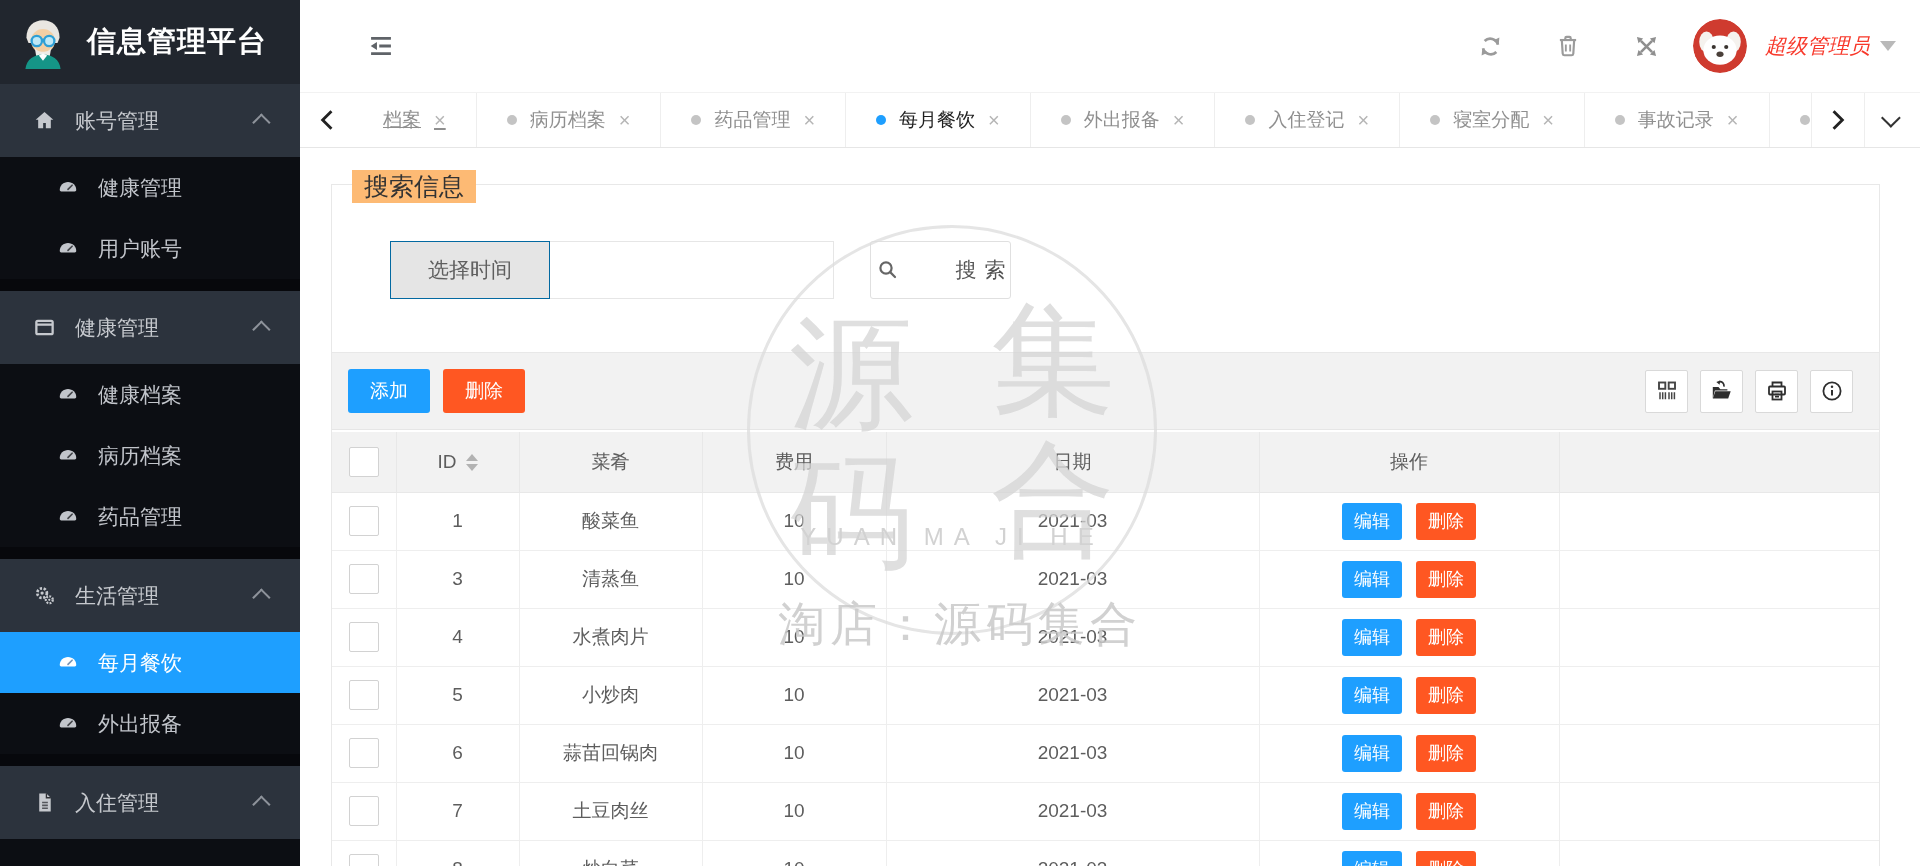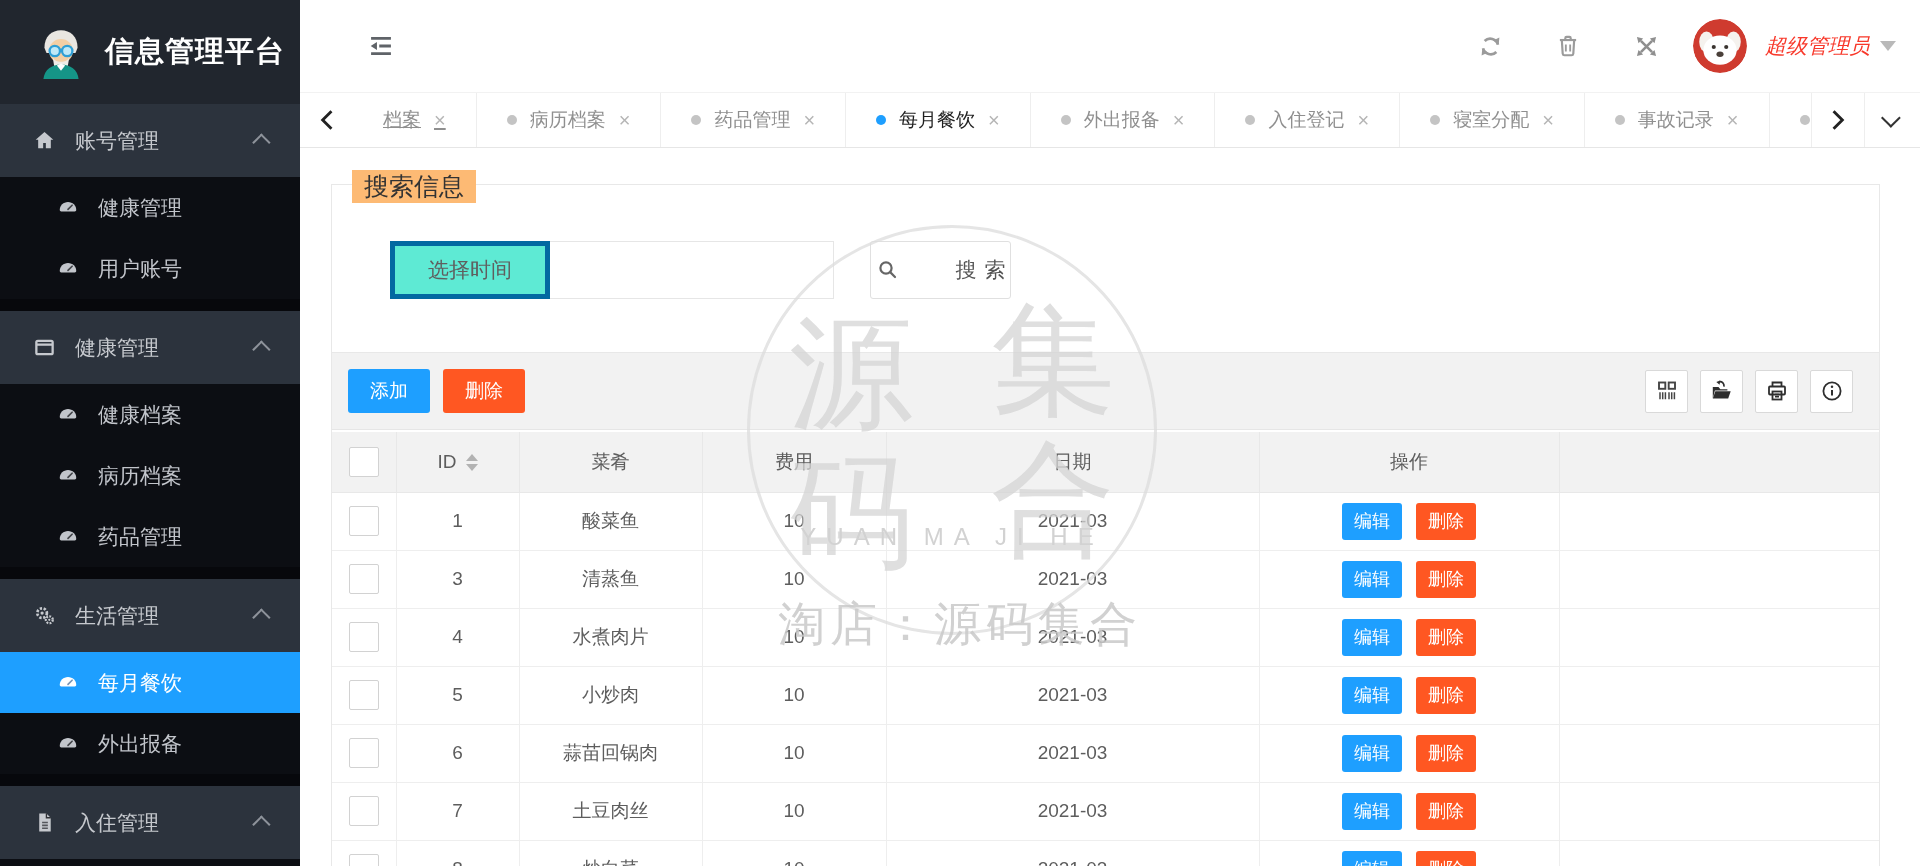--- a/index.html
+++ b/index.html
@@ -2,21 +2,21 @@
 <html style="--accent: #1e9fff; --danger: #ff5722; --username: #f8382a;"><head>
 <meta charset="utf-8">
 <style>
   * { margin:0; padding:0; box-sizing:border-box; }
   html,body { width:1920px; height:866px; overflow:hidden; background:#fff;
     font-family:"Liberation Sans","DejaVu Sans",sans-serif; }
   svg { display:block; }
 
   
   .sidebar { position:fixed; left:0; top:0; width:300px; height:866px; background:#0c0e13; z-index:60; }
-  .logo { height:104px; background:#21262e; display:flex; align-items:center; padding-left:32px; }
+  .logo { height:84px; background:#21262e; display:flex; align-items:center; padding-left:14px; }
   .logo-title { color:#fff; font-size:29px; font-weight:bold; margin-left:15px; letter-spacing:1px; }
   .m-parent { height:73px; background:#2c333d; color:#c6c9ce; display:flex; align-items:center;
     padding-left:33px; font-size:21px; cursor:pointer; }
   .m-parent .mi { width:24px; color:#c6c9ce; }
   .m-parent .lbl { margin-left:18px; }
   .chev { margin-left:auto; margin-right:30px; width:13px; height:13px;
     border-left:2px solid #8e939b; border-top:2px solid #8e939b; transform:rotate(45deg) translateY(3px); }
   .m-sub { height:61px; display:flex; align-items:center; padding-left:57px; color:#c2c5cb; font-size:21px; cursor:pointer; }
   .m-sub .mi { width:23px; color:#c2c5cb; }
   .m-sub .lbl { margin-left:18px; }
@@ -59,21 +59,21 @@
     transform:rotate(-45deg) translateY(-3px); }
 
   
   .content { position:fixed; left:300px; top:148px; right:0; bottom:0; background:#fff; overflow:hidden; z-index:10; }
 
   .search-card { position:absolute; left:31px; top:36px; width:1549px; height:171px;
     border:1px solid #e8e8e8; background:#fff; }
   .legend { position:absolute; top:-15px; left:20px; background:#fdba74; padding:0 12px;
     font-size:25px; color:#333; }
   .search-row { position:absolute; left:58px; top:56px; display:flex; align-items:stretch; height:58px; }
-  .time-label { width:160px; background:#5eead4; border:5px solid #0369a1; display:flex;
+  .time-label { width:160px; background:#e5e5e5; border:1px solid #0369a1; display:flex;
     align-items:center; justify-content:center; font-size:21px; color:#5f5f5f; }
   .time-input { width:284px; border:1px solid #e6e6e6; border-left:none; font-size:20px;
     padding:0 14px; color:#333; outline:none; }
   .search-btn { margin-left:36px; width:141px; background:#fff; border:1px solid #e0e0e0; border-radius:3px;
     display:flex; align-items:center; justify-content:center; font-size:21px; color:#555; cursor:pointer;gap:44px; }
   .search-btn .txt { margin-left:12px; letter-spacing:8px; margin-right:-8px; }
 
   .table-card { position:absolute; left:31px; top:204px; width:1549px; height:800px;
     border:1px solid #e8e8e8; background:#fff; }
   .tb-toolbar { height:77px; background:#f2f2f2; border-bottom:1px solid #e6e6e6;

